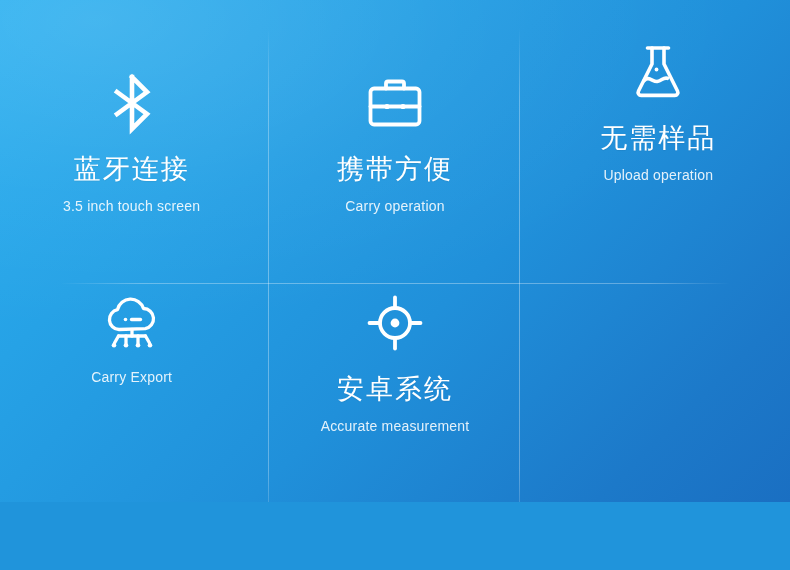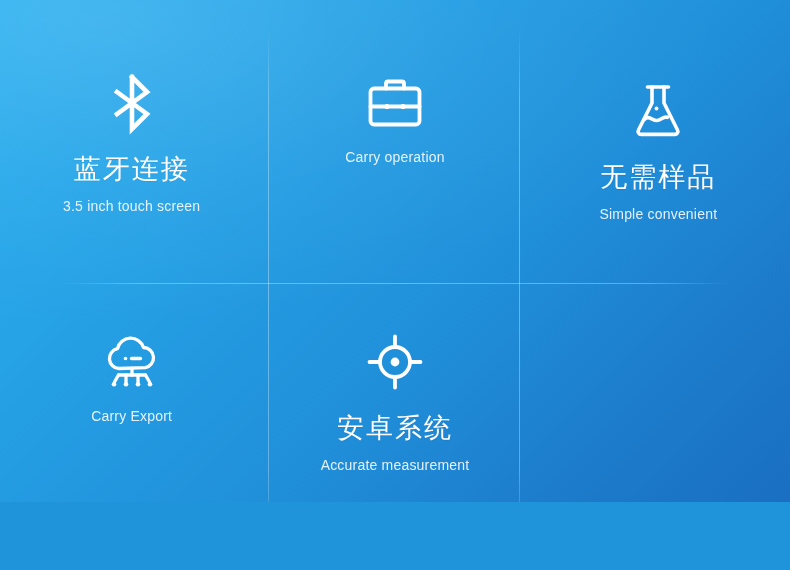--- a/index.html
+++ b/index.html
@@ -42,21 +42,21 @@
   }
 
   .cell {
     position: relative;
     display: flex;
     flex-direction: column;
     align-items: center;
     justify-content: flex-start;
   }
   .cell.row-top { padding-top: 72px; }
-  .cell.row-bottom { padding-top: 80px; }
+  .cell.row-bottom { padding-top: 41px; }
 
   .icon-wrap {
     height: 62px;
     display: flex;
     align-items: center;
     justify-content: center;
   }
   .icon-wrap svg {
     display: block;
     overflow: visible;
@@ -137,38 +137,39 @@
           <path d="M20 11.5 L20 6.5 a2 2 0 0 1 2 -2 L36 4.5 a2 2 0 0 1 2 2 L38 11.5"></path>
 
           <rect x="4.5" y="11.5" width="49" height="36" rx="3.5"></rect>
 
           <path d="M4.5 29.5 L53.5 29.5"></path>
 
           <circle cx="21" cy="29.5" r="2.6" fill="#ffffff" stroke="none"></circle>
           <circle cx="37" cy="29.5" r="2.6" fill="#ffffff" stroke="none"></circle>
         </svg>
       </div>
+      <div class="title">携带方便</div>
       <div class="caption">Carry operation</div>
     </div>
 
     <div class="cell row-bottom">
       <div class="icon-wrap">
         <svg width="52" height="56" viewBox="0 0 52 56" fill="none" stroke="#ffffff" stroke-width="3.6" stroke-linecap="round" stroke-linejoin="round">
 
           <path d="M15.5 4 L36.5 4"></path>
 
           <path d="M20 4 L20 20 L6.5 47 a3 3 0 0 0 2.7 4.4 L42.8 51.4 a3 3 0 0 0 2.7 -4.4 L32 20 L32 4"></path>
 
           <path d="M12.2 36.5 c4.5 -5 8.5 1.5 13 1 c4.5 -0.5 6 -4.5 10.2 -3.2"></path>
 
           <circle cx="24.5" cy="25.5" r="1.9" fill="#ffffff" stroke="none"></circle>
         </svg>
       </div>
       <div class="title">无需样品</div>
-      <div class="caption">Simple convenient</div>
+      <div class="caption">Upload operation</div>
     </div>
 
     <div class="cell row-bottom">
       <div class="icon-wrap">
         <svg width="62" height="56" viewBox="0 0 62 56" fill="none" stroke="#ffffff" stroke-width="3.3" stroke-linecap="round" stroke-linejoin="round">
 
           <path d="M18 34.5 a10 10 0 0 1 -1.5 -19.8 a13.5 13.5 0 0 1 26 -1.2 a10.2 10.2 0 0 1 1.8 20.2 Z"></path>
 
           <circle cx="24.5" cy="24.5" r="1.8" fill="#ffffff" stroke="none"></circle>
           <path d="M30.5 24.5 L39.5 24.5"></path>

